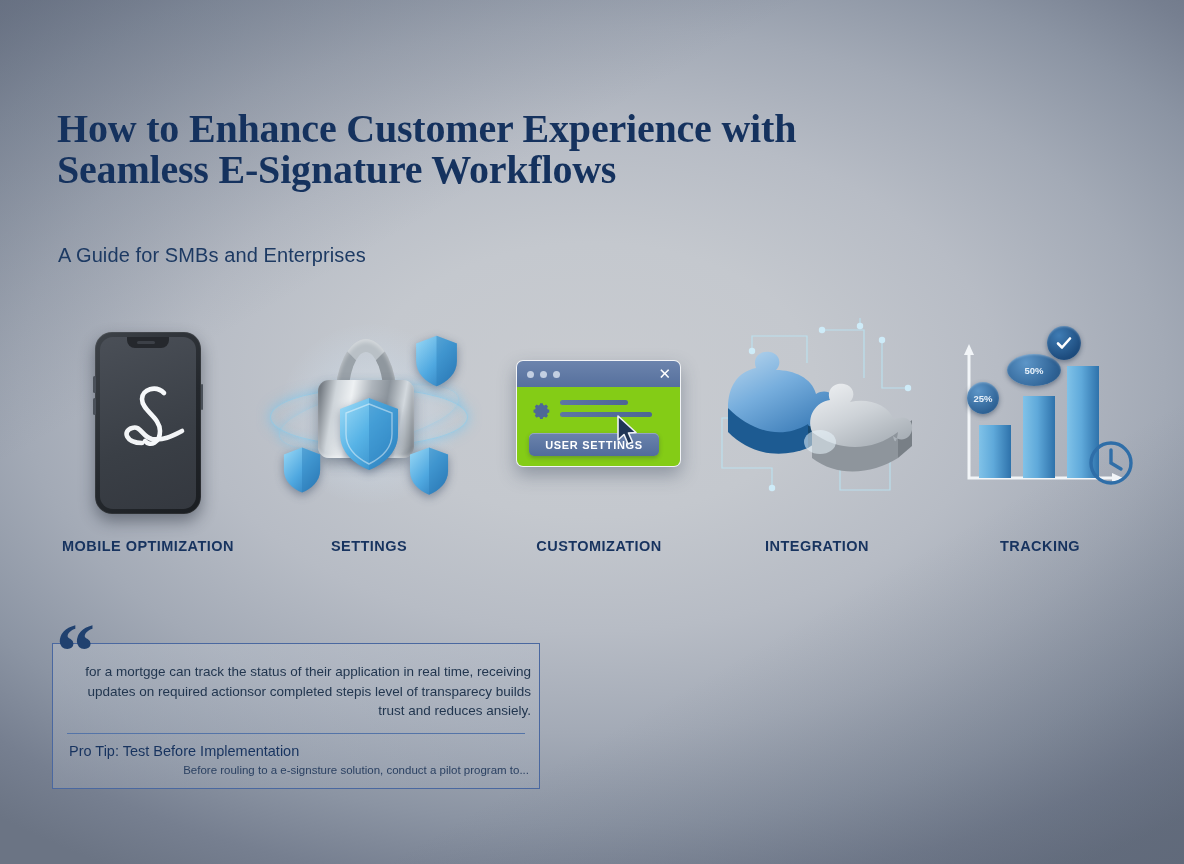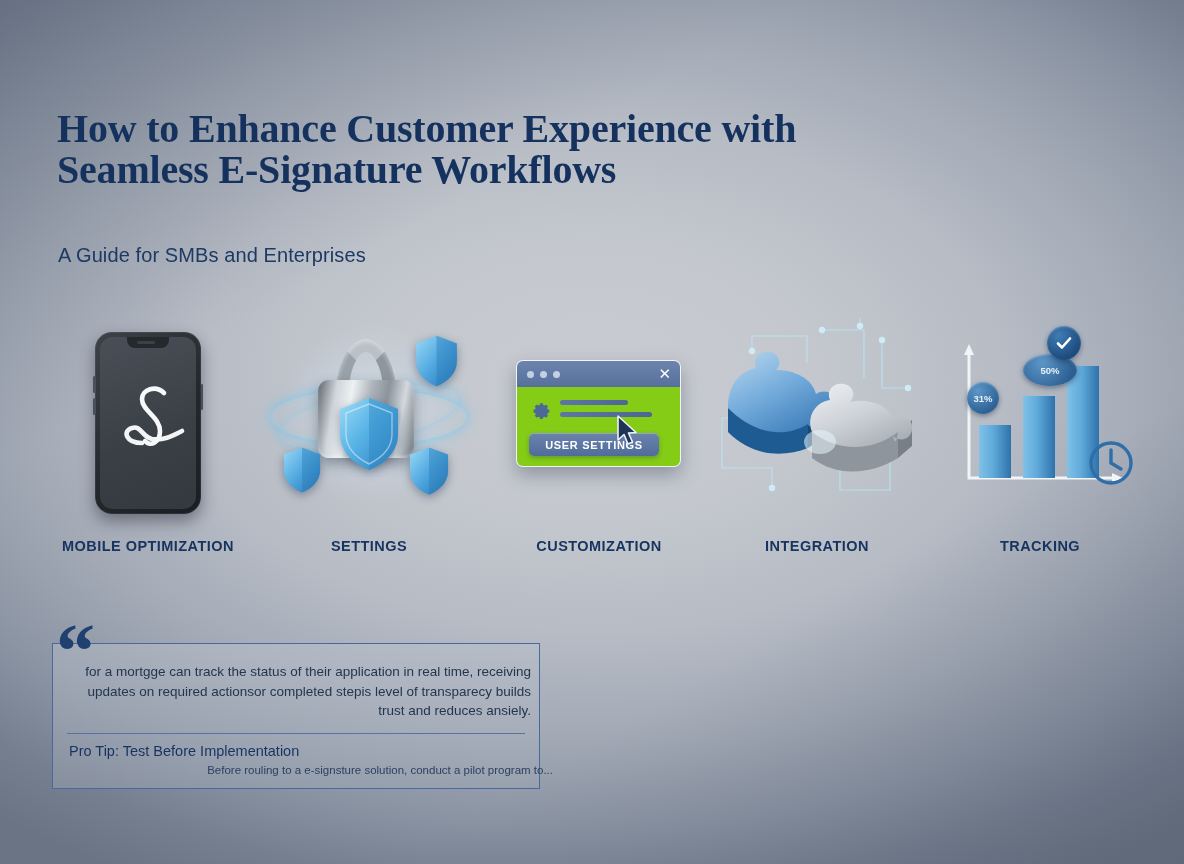--- a/index.html
+++ b/index.html
@@ -163,21 +163,21 @@
   
   .chart{ position:absolute; left:6px; top:10px; }
   .badge{
     position:absolute; border-radius:50%;
     display:flex; align-items:center; justify-content:center;
     color:#e8f1fa; font-size:9.5px; font-weight:700;
     background:radial-gradient(circle at 35% 28%,#5d96c8,#2f6396 70%,#25527f);
     box-shadow:0 2px 5px rgba(25,45,72,.45), inset 0 1px 2px rgba(255,255,255,.3);
   }
   .b1{ left:32px; top:64px; width:32px; height:32px; }
-  .b2{ left:72px; top:36px; width:54px; height:32px;margin-left:16px; }
+  .b2{ left:72px; top:36px; width:54px; height:32px; }
   .b3{
     left:112px; top:8px; width:34px; height:34px;
     background:radial-gradient(circle at 35% 28%,#3f7cb4,#1d4c7e 70%,#17406f);
   }
 
   
   #quote-box{
     position:absolute; left:52px; top:643px; width:488px; height:146px;
     border:1.4px solid #4a6punkt; border:1.4px solid #4a68a0;
     background:linear-gradient(160deg, rgba(205,211,220,.30), rgba(170,180,195,.18));
@@ -195,21 +195,21 @@
   #quote-rule{
     position:absolute; left:14px; top:89px; width:458px; height:1px;
     background:#5474a8;
   }
   #tip-title{
     position:absolute; left:16px; top:99px;
     font-size:14.5px; font-weight:400; color:#17335f;
   }
   #tip-body{
     position:absolute; left:16px; top:120px; width:460px;
-    font-size:11.5px; color:#2b4162;margin-left:24px;
+    font-size:11.5px; color:#2b4162;
   }
 </style>
 </head>
 <body>
 
 <div id="bg-base"></div>
 <div id="bg-tint"></div>
 
 <div class="stage">
 
@@ -385,21 +385,21 @@
         <path d="M28 22 L28 150 L176 150" stroke="#f2f5f8" stroke-width="3" fill="none"></path>
         <path d="M28 16 L23 27 L33 27 Z" fill="#f2f5f8"></path>
         <path d="M182 150 L171 145 L171 155 Z" fill="#f2f5f8"></path>
 
         <rect x="38" y="97" width="32" height="53" fill="url(#barG)"></rect>
         <rect x="82" y="68" width="32" height="82" fill="url(#barG)"></rect>
         <rect x="126" y="38" width="32" height="112" fill="url(#barG)"></rect>
         <circle cx="170" cy="135" r="20" fill="none" stroke="#2f6ea8" stroke-width="3.4"></circle>
         <path d="M170 122 L170 135 L180 141" stroke="#2f6ea8" stroke-width="3.4" fill="none" stroke-linecap="round"></path>
       </svg>
-      <div class="badge b1">31%</div>
+      <div class="badge b1">25%</div>
       <div class="badge b2">50%</div>
       <div class="badge b3">
         <svg width="20" height="20" viewBox="0 0 20 20">
           <path d="M4 10.5 L8 14.5 L16 5.5" stroke="#ffffff" stroke-width="2.6" fill="none" stroke-linecap="round" stroke-linejoin="round"></path>
         </svg>
       </div>
     </div>
   </div>
   <div class="caption" style="left:935px">TRACKING</div>
 

